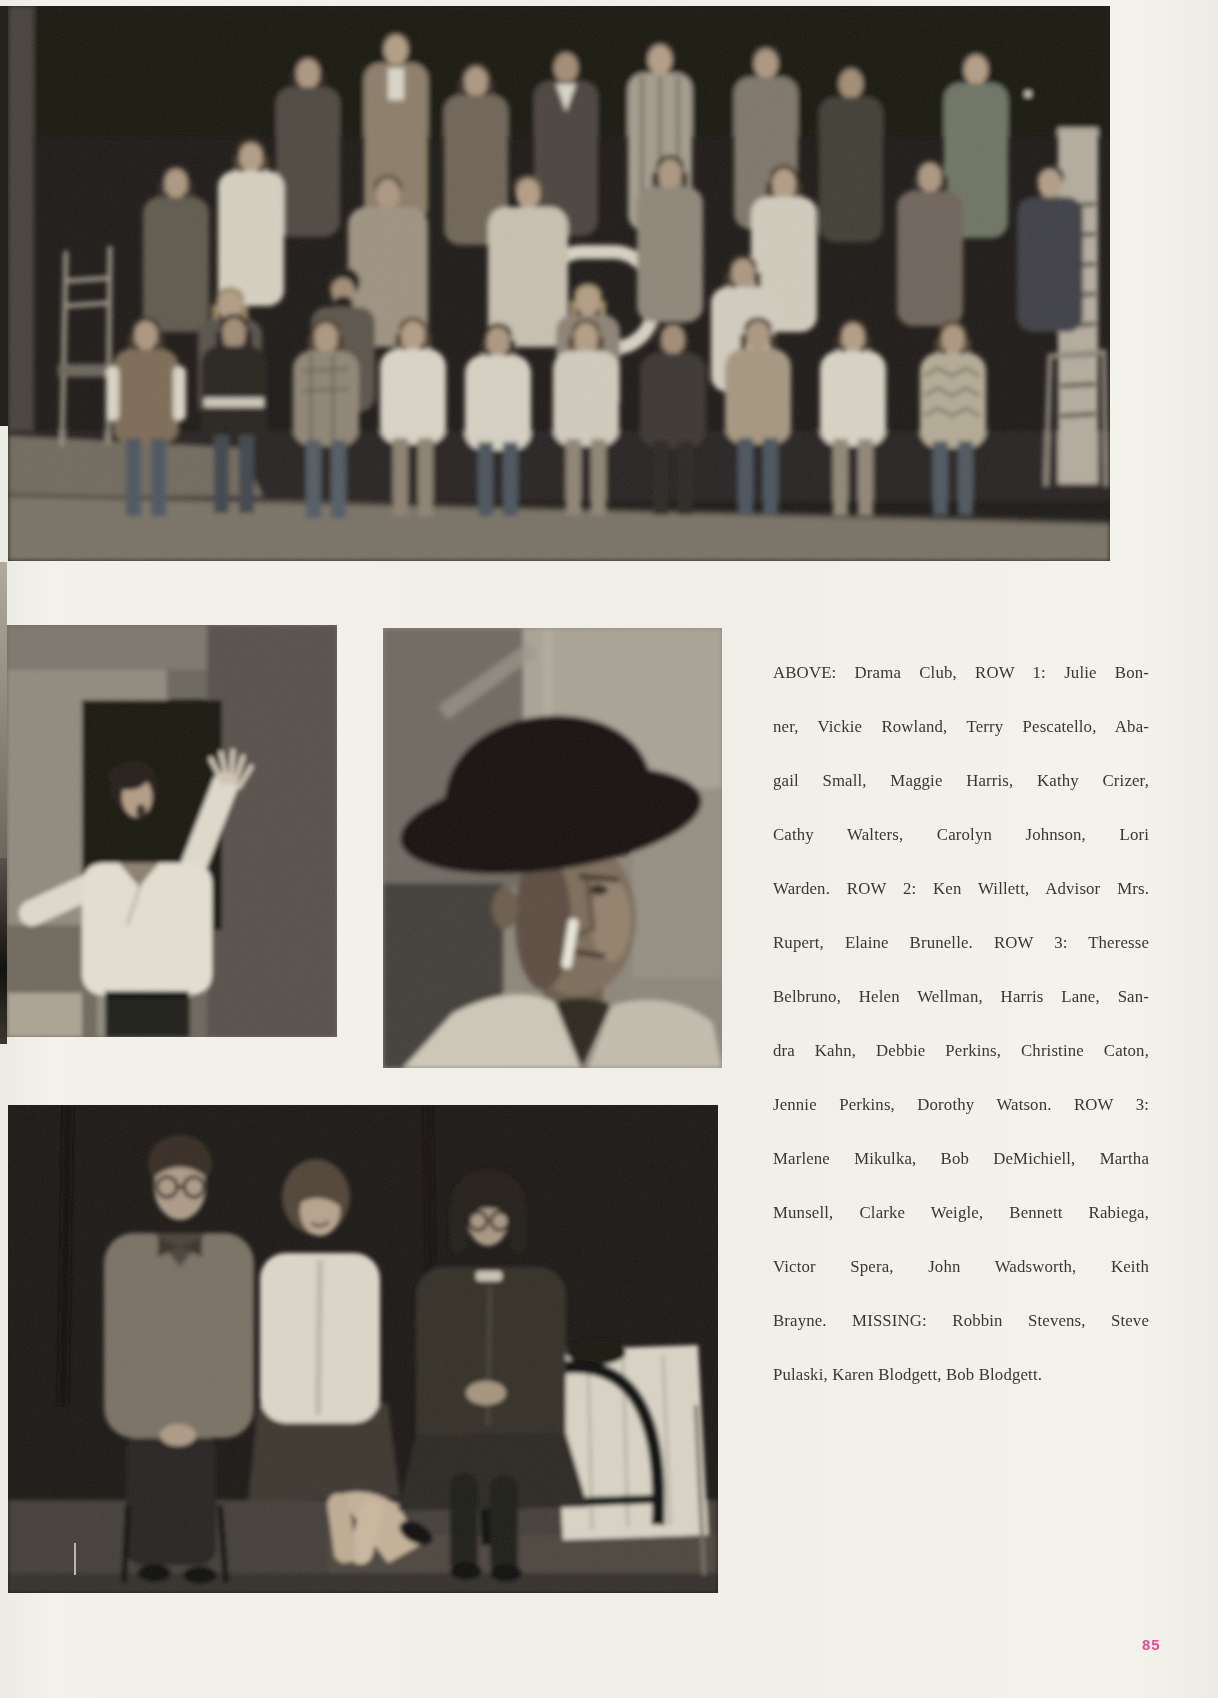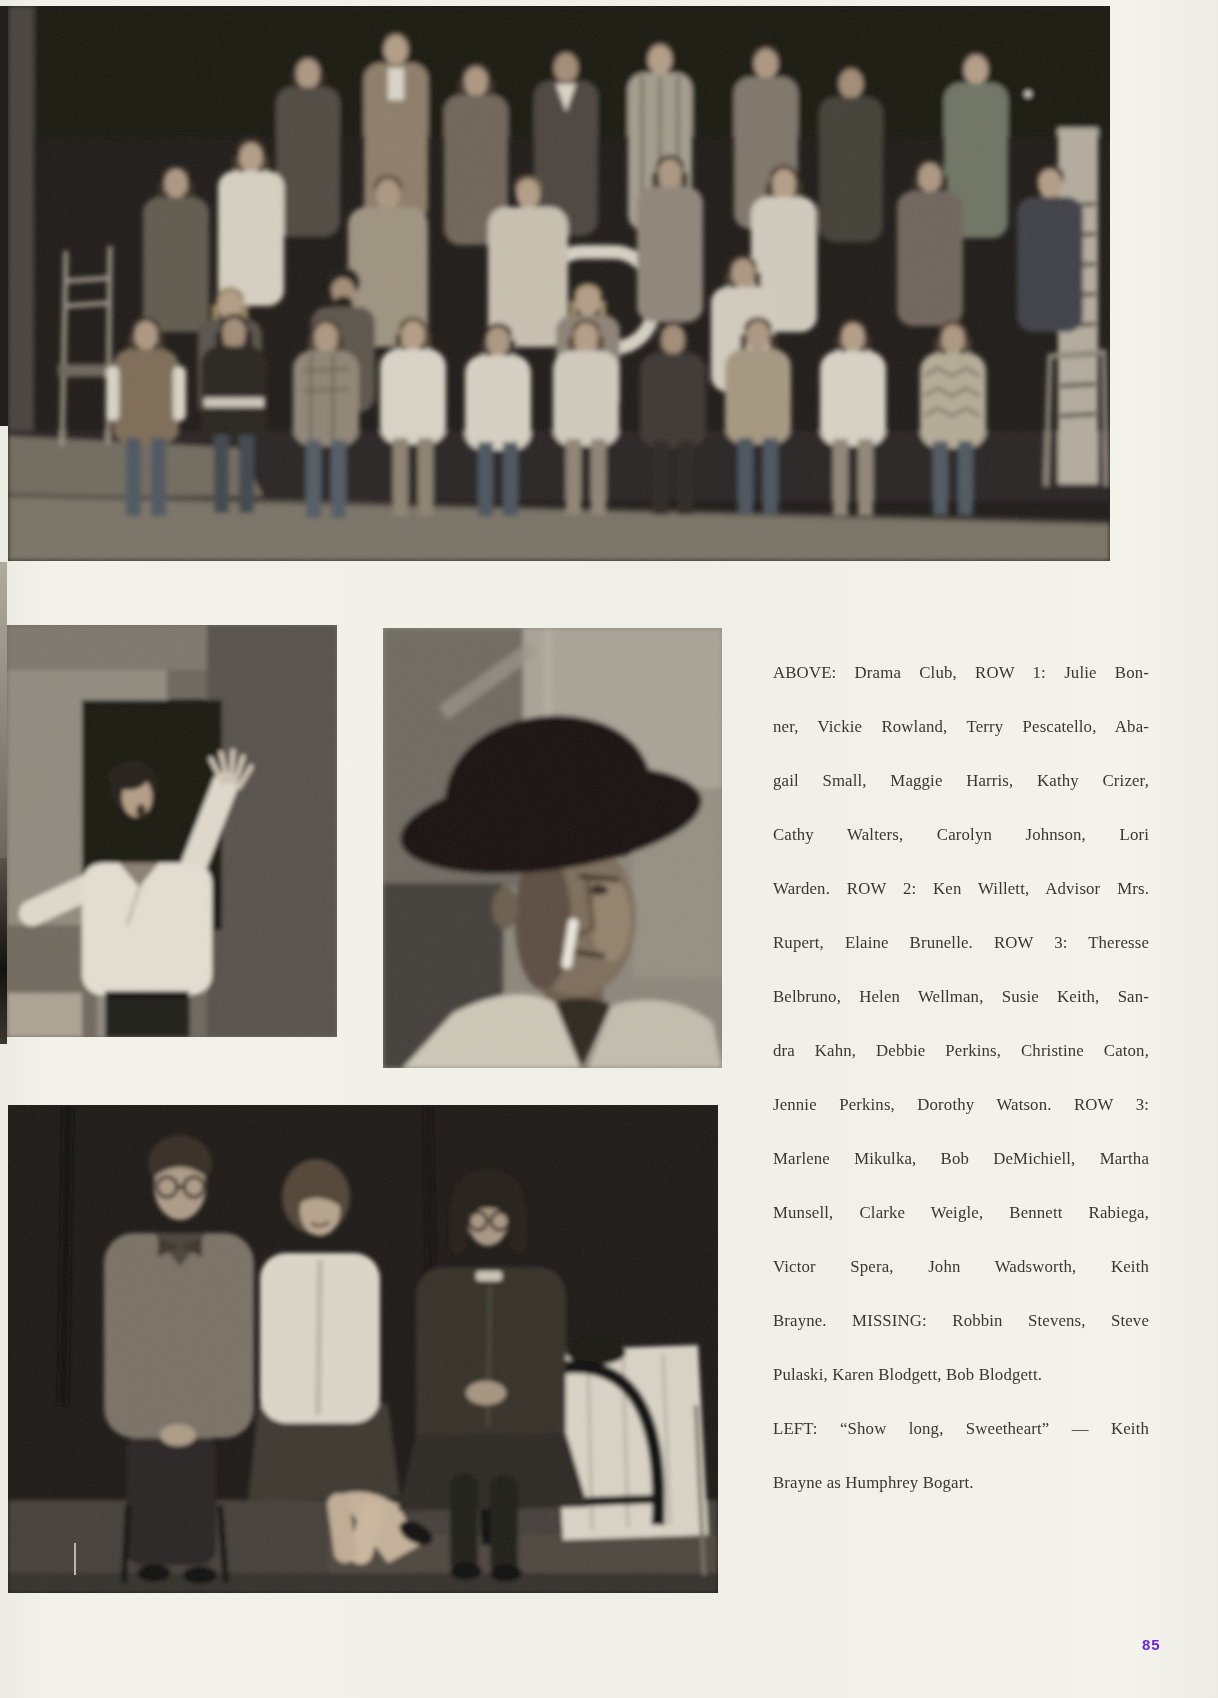--- a/index.html
+++ b/index.html
@@ -15,21 +15,21 @@
 
   .captions{position:absolute;left:773px;top:630px;width:376px;}
   .para{margin:0 0 25px 0;}
   .cap-line{font-family:"Liberation Serif",serif;font-size:16.8px;line-height:22px;
             color:#3a3732;text-align:justify;text-align-last:justify;
             letter-spacing:0.15px;white-space:normal;margin-top:32px;}
   .cap-line.last{text-align-last:left;}
 
   .pagenum{position:absolute;left:1142px;top:1636px;
            font-family:"Liberation Sans",sans-serif;font-weight:700;
-           font-size:15px;color:#6d28d9;letter-spacing:1px;}
+           font-size:15px;color:#ec4899;letter-spacing:1px;}
 
   
   .edge-black{position:absolute;left:0;top:6px;width:8px;height:420px;background:#23211e;}
   .edge-grad {position:absolute;left:0;top:562px;width:7px;height:298px;
               background:linear-gradient(#b0aa9f,#6c665c);}
   .edge-dark {position:absolute;left:0;top:858px;width:7px;height:186px;
               background:linear-gradient(#57524a,#14120e 60%,#3c372f);}
   .tick{position:absolute;left:74px;top:1543px;width:2px;height:32px;background:#bcb7ac;}
 </style>
 </head>
@@ -431,32 +431,28 @@
 </figure>
 
 <div class="captions">
   <div class="para">
     <div class="cap-line">ABOVE: Drama Club, ROW 1: Julie Bon-</div>
     <div class="cap-line">ner, Vickie Rowland, Terry Pescatello, Aba-</div>
     <div class="cap-line">gail Small, Maggie Harris, Kathy Crizer,</div>
     <div class="cap-line">Cathy Walters, Carolyn Johnson, Lori</div>
     <div class="cap-line">Warden. ROW 2: Ken Willett, Advisor Mrs.</div>
     <div class="cap-line">Rupert, Elaine Brunelle. ROW 3: Theresse</div>
-    <div class="cap-line">Belbruno, Helen Wellman, Susie Keith, San-</div>
+    <div class="cap-line">Belbruno, Helen Wellman, Harris Lane, San-</div>
     <div class="cap-line">dra Kahn, Debbie Perkins, Christine Caton,</div>
     <div class="cap-line">Jennie Perkins, Dorothy Watson. ROW 3:</div>
     <div class="cap-line">Marlene Mikulka, Bob DeMichiell, Martha</div>
     <div class="cap-line">Munsell, Clarke Weigle, Bennett Rabiega,</div>
     <div class="cap-line">Victor Spera, John Wadsworth, Keith</div>
     <div class="cap-line">Brayne. MISSING: Robbin Stevens, Steve</div>
     <div class="cap-line last">Pulaski, Karen Blodgett, Bob Blodgett.</div>
   </div>
-  <div class="para">
-    <div class="cap-line">LEFT: “Show long, Sweetheart” — Keith</div>
-    <div class="cap-line last">Brayne as Humphrey Bogart.</div>
-  </div>
 </div>
 
 <div class="pagenum">85</div>
 <div class="edge-black"></div>
 <div class="edge-grad"></div>
 <div class="edge-dark"></div>
 <div class="tick"></div>
 
 </body></html>

